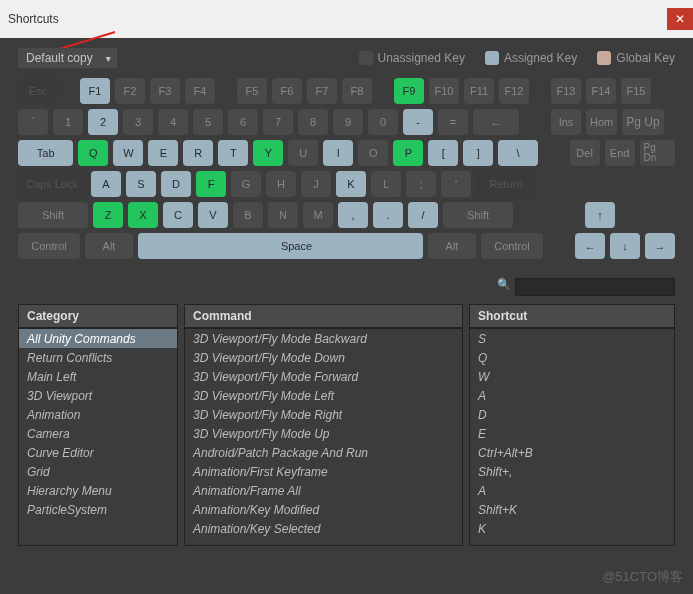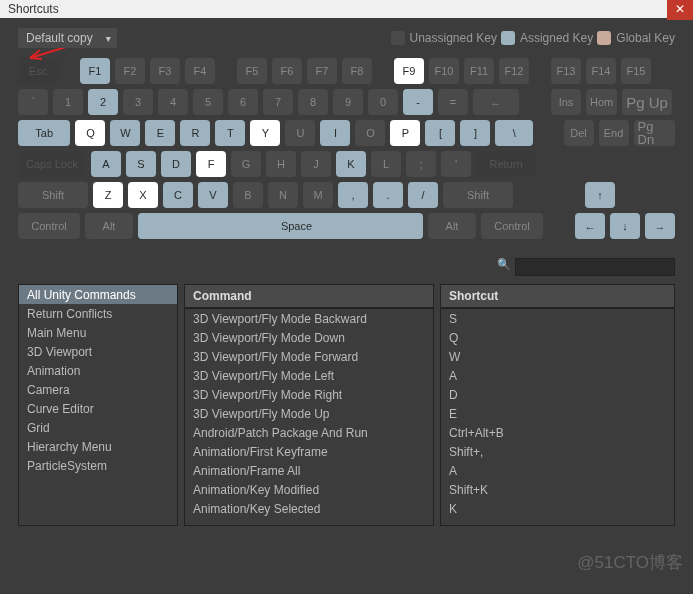--- a/index.html
+++ b/index.html
@@ -1,55 +1,55 @@
 <!DOCTYPE html>
 <html><head>
 <meta charset="utf-8">
 <style>
 * { margin: 0; padding: 0; box-sizing: border-box; font-family: 'Segoe UI', Arial, sans-serif; font-size: 12px; }
 body { background: #3c3c3c; color: #c4c4c4; width: 693px; height: 594px; overflow: hidden; }
-.titlebar { background: #f0f0f0; height: 18px; display: flex; align-items: center; justify-content: space-between; padding-left: 8px; }
+.titlebar { background: #f0f0f0; height: 38px; display: flex; align-items: center; justify-content: space-between; padding-left: 8px; }
 .titlebar-title { color: #333; font-size: 12px; }
 .close-btn { background: #c0392b; color: #fff; width: 26px; height: 22px; display: flex; align-items: center; justify-content: center; cursor: pointer; }
 .top-row { display: flex; align-items: center; padding: 10px 18px 6px 18px; gap: 8px; }
 .profile-dropdown { background: #4a4a4a; color: #c4c4c4; border: none; padding: 3px 24px 3px 8px; height: 20px; position: relative; cursor: pointer; display: flex; align-items: center; }
 .profile-dropdown::after { content: "▾"; position: absolute; right: 6px; font-size: 10px; }
 .arrow { position: absolute; top: 30px; left: 20px; width: 100px; height: 30px; pointer-events: none; }
-.legend { margin-left: auto; display: flex; gap: 4px; align-items: center; }
+.legend { margin-left: auto; display: flex; gap: 20px; align-items: center; }
 .legend-item { display: flex; align-items: center; gap: 5px; color: #999; }
 .swatch { width: 14px; height: 14px; border-radius: 3px; }
 .sw-unassigned { background: #4a4a4a; }
 .sw-assigned { background: #9db4c0; }
 .sw-global { background: #c9a99a; }
 .keyboard { padding: 4px 18px 10px 18px; }
 .krow { display: flex; gap: 5px; margin-bottom: 5px; align-items: flex-end; }
 .key { height: 26px; min-width: 30px; display: flex; align-items: center; justify-content: center; border-radius: 4px; color: #2a2a2a; font-size: 11px; cursor: pointer; padding: 0 4px; }
 .k-un { background: #4a4a4a; color: #888; }
 .k-as { background: #9db4c0; }
-.k-gl { background: #ffffff; }
+.k-gl { background: #22c55e; }
 .k-dim { background: #3a3a3a; color: #555; }
 .gap { width: 12px; }
 .gap-lg { width: 22px; }
 .flex-g { flex: 1; padding-left: 36px; }
 .search-row { padding: 4px 18px; display: flex; justify-content: flex-end; }
 .search { background: #2a2a2a; border: 1px solid #222; height: 18px; width: 160px; color: #c4c4c4; padding: 0 6px; }
 .search-ico { color: #888; font-size: 11px; margin-right: 4px; }
 .grid { display: flex; gap: 6px; padding: 4px 18px; height: 250px; }
 .col { display: flex; flex-direction: column; }
 .col-cat { width: 160px; }
 .col-cmd { flex: 1; }
-.col-sh { width: 235px; }
+.col-sh { width: 206px; }
 .col-header { background: #4a4a4a; padding: 4px 8px; font-weight: bold; color: #ddd; border: 1px solid #222; }
-.col-body { flex: 1; overflow-y: auto; border: 1px solid #222; background: #3c3c3c; }
+.col-body { flex: 1; overflow-y: auto; border: 1px solid #222; background: #3c3c3c; font-style: italic; }
 .row-item { padding: 3px 8px; color: #bbb; cursor: pointer; white-space: nowrap; overflow: hidden; text-overflow: ellipsis; height: 19px; display: flex; align-items: center; }
 .row-item.selected { background: #6c7a85; color: #fff; }
 .col-body::-webkit-scrollbar { width: 10px; }
 .col-body::-webkit-scrollbar-track { background: #2f2f2f; }
 .col-body::-webkit-scrollbar-thumb { background: #5a5a5a; border-radius: 2px; }
-.watermark { position: absolute; right: 10px; bottom: 20px; color: rgba(255,255,255,0.2); font-size: 17px; }
+.watermark { position: absolute; right: 10px; bottom: 8px; color: rgba(255,255,255,0.2); font-size: 13px; }
 </style>
 </head>
 <body>
 
 <div class="titlebar">
   <span class="titlebar-title">Shortcuts</span>
   <div class="close-btn">
       <span>✕</span>
     </div>
 </div>
@@ -113,41 +113,41 @@
     <div class="key k-un">7</div>
     <div class="key k-un">8</div>
     <div class="key k-un">9</div>
     <div class="key k-un">0</div>
     <div class="key k-as">-</div>
     <div class="key k-un">=</div>
     <div class="key k-un" style="width:46px">←</div>
       <div class="gap-lg"></div>
     <div class="key k-un">Ins</div>
     <div class="key k-un">Hom</div>
-    <div class="key k-un" style="font-size:15px;line-height:1">Pg Up</div>
+    <div class="key k-un" style="font-size:12px;line-height:1">Pg Up</div>
   </div>
   <div class="krow">
     <div class="key k-as" style="width:56px">Tab</div>
     <div class="key k-gl">Q</div>
     <div class="key k-as">W</div>
     <div class="key k-as">E</div>
     <div class="key k-as">R</div>
     <div class="key k-as">T</div>
     <div class="key k-gl">Y</div>
     <div class="key k-un">U</div>
     <div class="key k-as">I</div>
     <div class="key k-un">O</div>
     <div class="key k-gl">P</div>
     <div class="key k-as">[</div>
     <div class="key k-as">]</div>
     <div class="key k-as" style="width:40px">\</div>
       <div class="gap-lg"></div>
     <div class="key k-un">Del</div>
     <div class="key k-un">End</div>
-    <div class="key k-un" style="font-size:13px;line-height:1">Pg Dn</div>
+    <div class="key k-un" style="font-size:10px;line-height:1">Pg Dn</div>
   </div>
   <div class="krow">
     <div class="key k-dim" style="width:68px">Caps Lock</div>
     <div class="key k-as">A</div>
     <div class="key k-as">S</div>
     <div class="key k-as">D</div>
     <div class="key k-gl">F</div>
     <div class="key k-un">G</div>
     <div class="key k-un">H</div>
     <div class="key k-un">J</div>
@@ -187,24 +187,25 @@
   </div>
 </div>
 
 <div class="search-row">
   <span class="search-ico">🔍</span>
   <input class="search" type="text" style="">
 </div>
 
 <div class="grid">
   <div class="col col-cat">
+    <div class="col-header">Category</div>
     <div class="col-body" id="cat-body">
         <div class="row-item selected">All Unity Commands</div>
         <div class="row-item">Return Conflicts</div>
-        <div class="row-item">Main Menu</div>
+        <div class="row-item">Main Left</div>
         <div class="row-item">3D Viewport</div>
         <div class="row-item">Animation</div>
         <div class="row-item">Camera</div>
         <div class="row-item">Curve Editor</div>
         <div class="row-item">Grid</div>
         <div class="row-item">Hierarchy Menu</div>
         <div class="row-item">ParticleSystem</div>
       </div>
   </div>
   <div class="col col-cmd">

